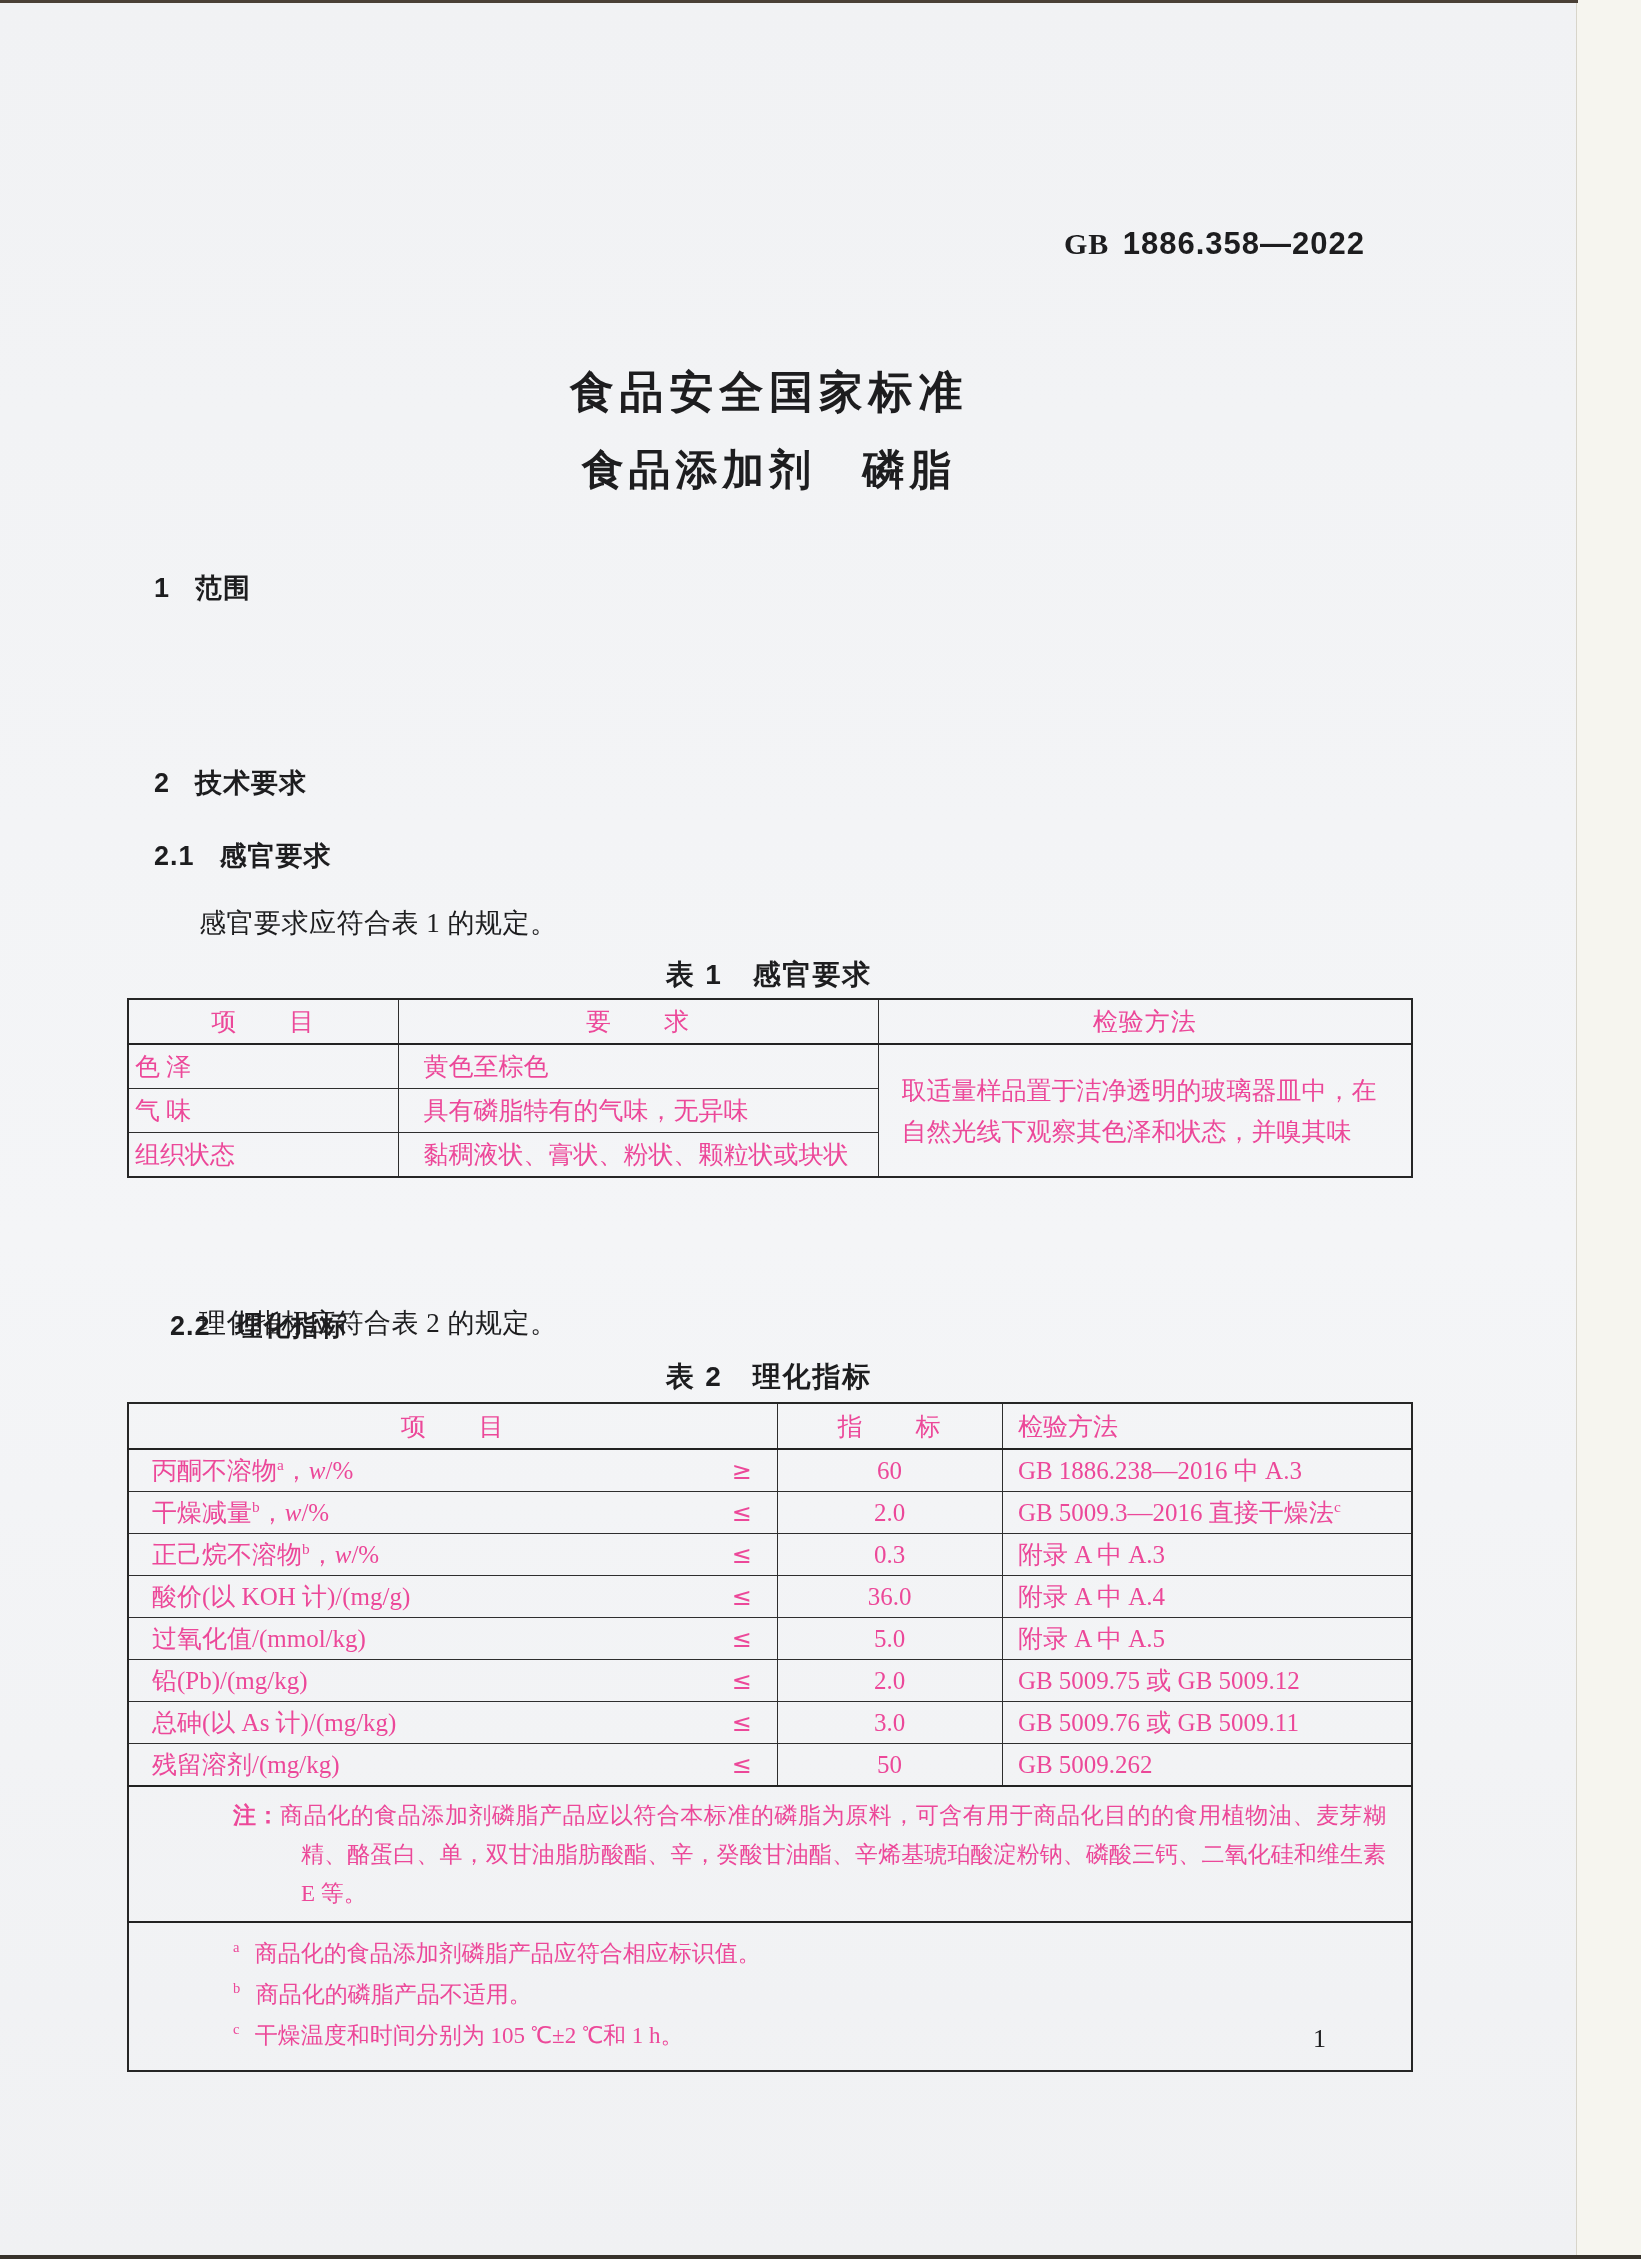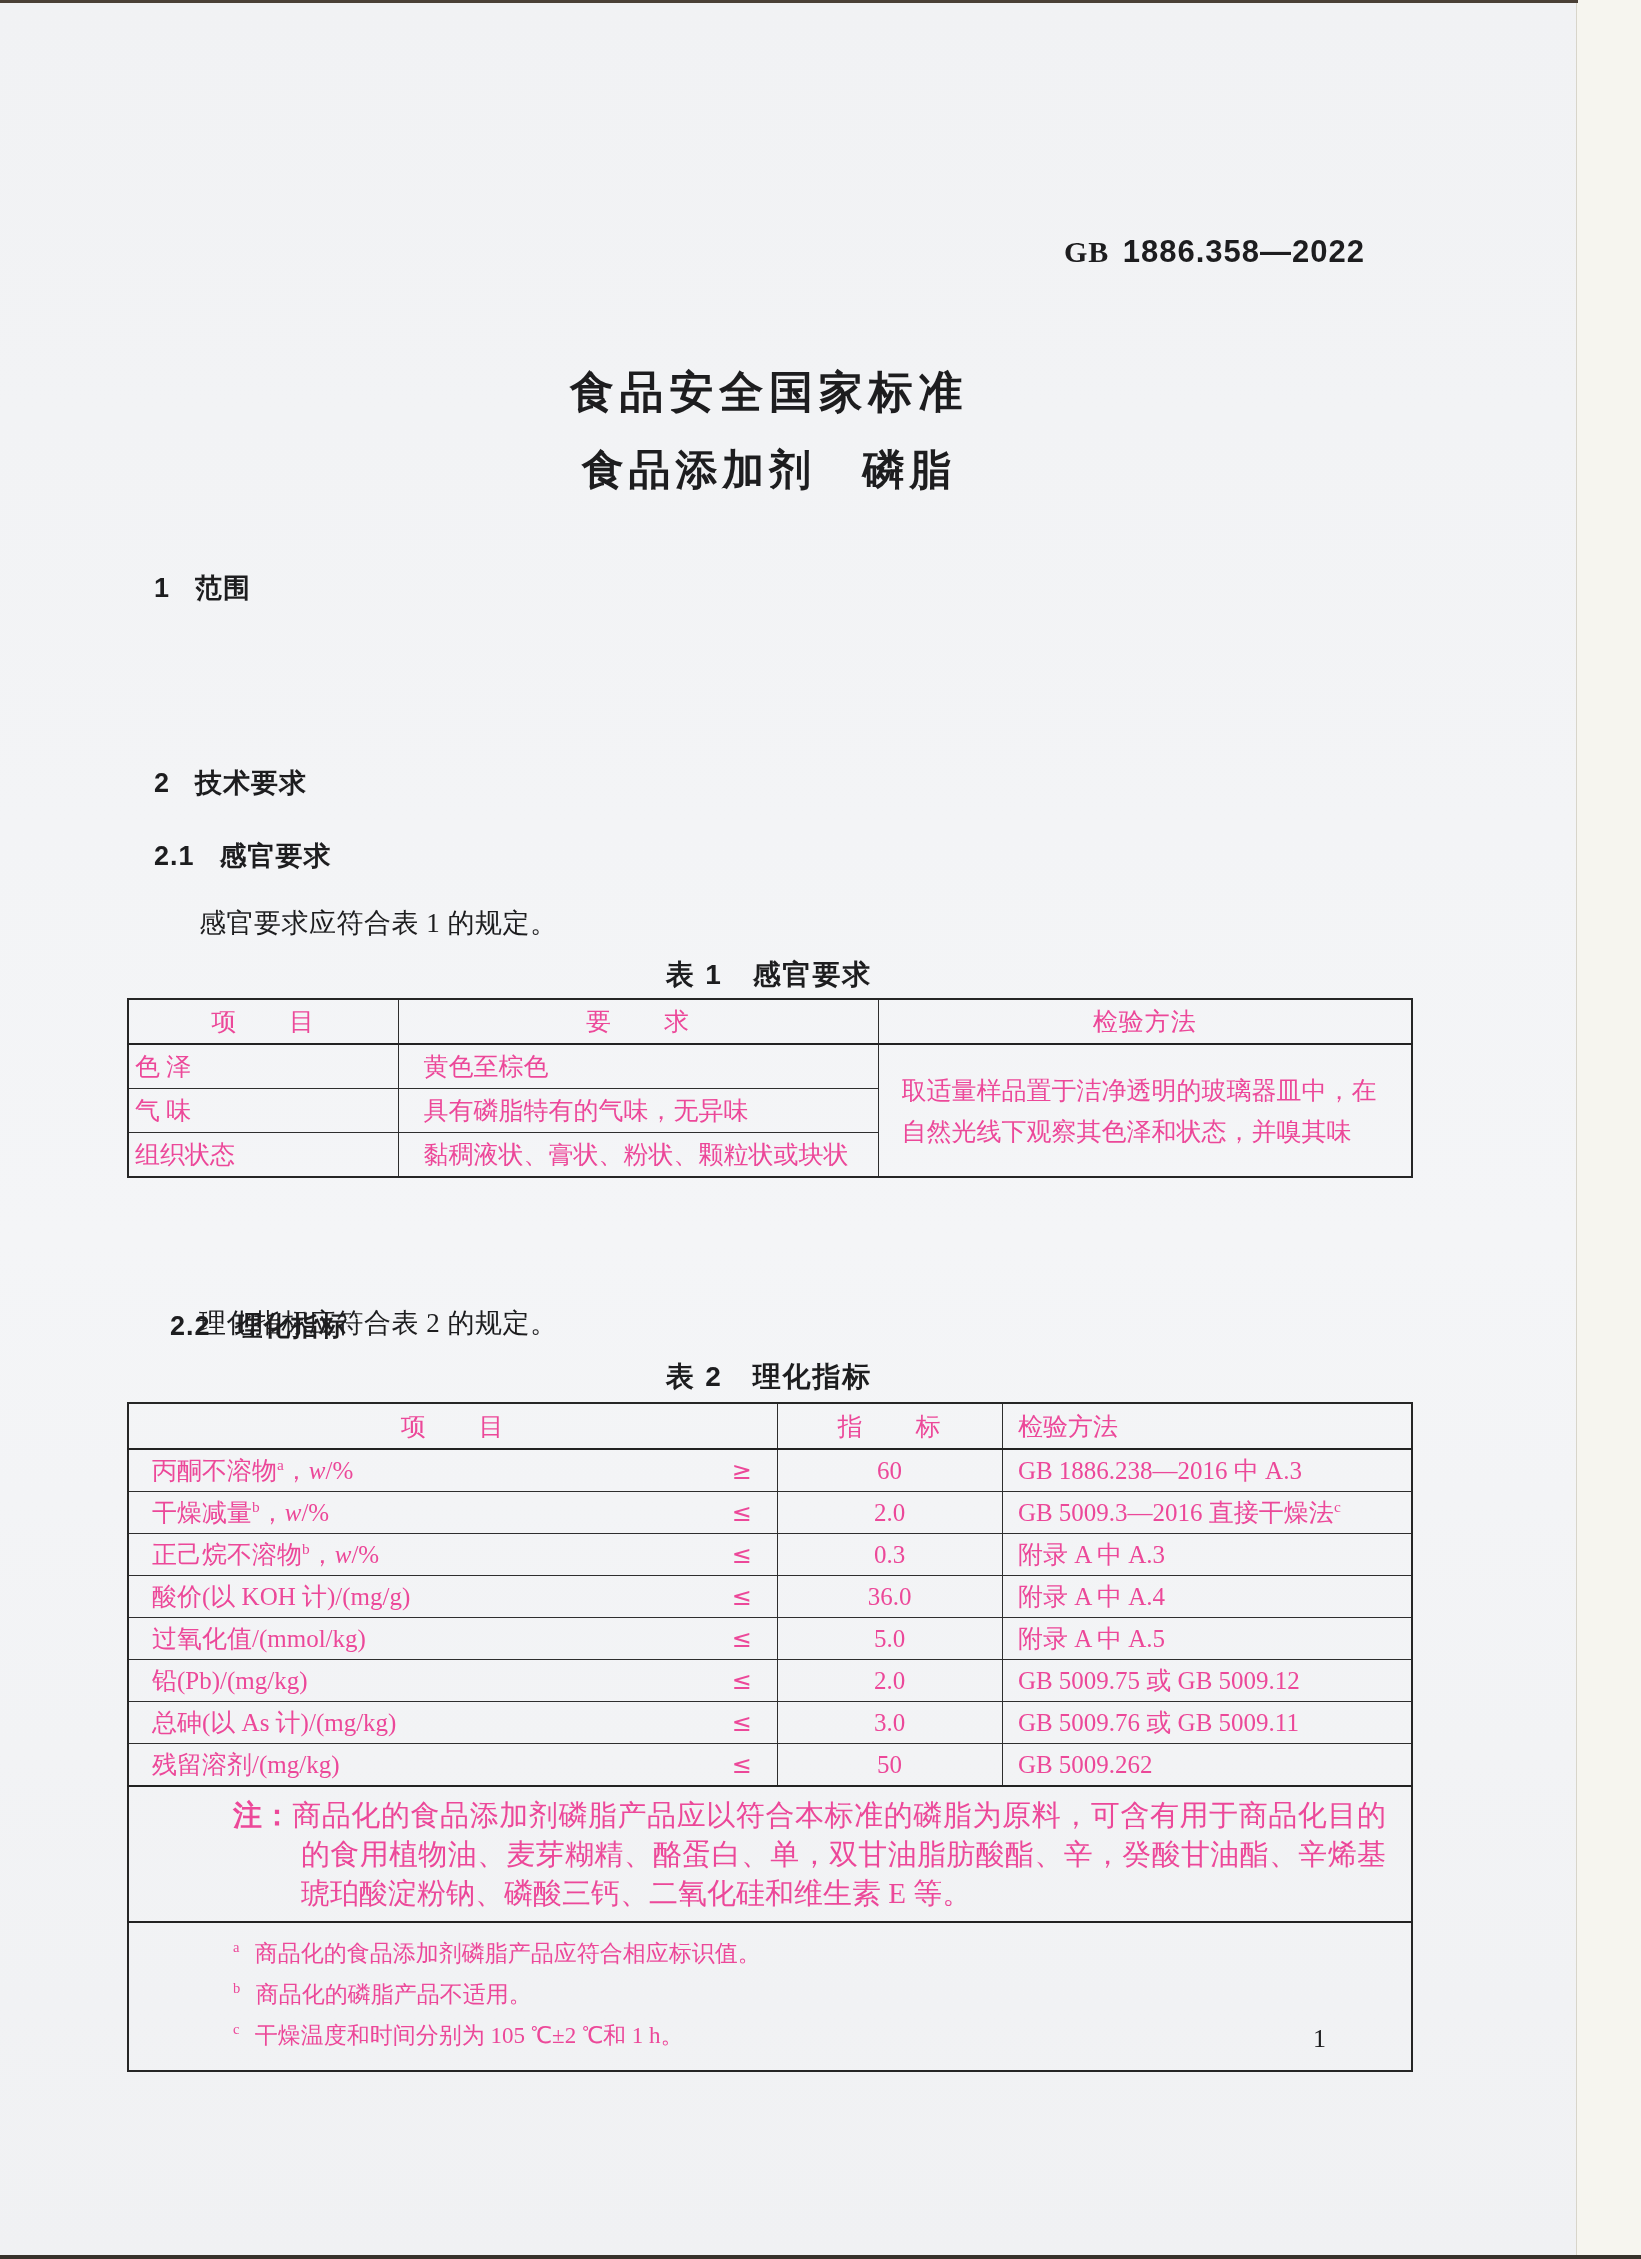--- a/index.html
+++ b/index.html
@@ -11,21 +11,21 @@
   .page-edge-strip{position:absolute;top:0;right:0;width:64px;height:100%;
     background:#f6f5ef;border-left:1px solid #d8d5ca;}
   .edge-top-line{position:absolute;top:0;left:0;width:1578px;height:2.9px;background:#4a4036;}
   .edge-bottom-line{position:absolute;bottom:0;left:0;width:100%;height:3.9px;background:#37322b;}
 
   .content{position:absolute;left:127px;top:0;width:1284px;height:2259px;}
 
   .hei{font-family:"Liberation Sans",sans-serif;font-weight:bold;}
   .song{font-family:"Liberation Serif",serif;}
 
-  .gb-code{position:absolute;top:234px;right:46px;white-space:nowrap;text-align:right;}
+  .gb-code{position:absolute;top:226px;right:46px;white-space:nowrap;text-align:right;}
   .gb-code .pfx{font-family:"Liberation Serif",serif;font-weight:bold;font-size:30px;letter-spacing:1px;}
   .gb-code .num{font-family:"Liberation Sans",sans-serif;font-weight:bold;font-size:31px;margin-left:13.5px;letter-spacing:1px;}
 
   .doc-title-1{position:absolute;top:363px;left:0;width:100%;text-align:center;
     font-size:44px;letter-spacing:5.8px;}
   .doc-title-2{position:absolute;top:442px;left:0;width:100%;text-align:center;
     font-size:42px;letter-spacing:4.8px;}
 
   .sec-heading{position:absolute;left:27px;font-size:27px;letter-spacing:1px;}
   .sec-heading .sec-num{margin-right:25px;}
@@ -64,21 +64,21 @@
   .t2 td{height:39px;}
   .t2 .c1{position:relative;text-align:left;padding-left:23px;padding-right:93px;}
   .t2 .c1 .op{position:absolute;right:25px;top:50%;transform:translateY(-50%);
     font-family:"DejaVu Sans",sans-serif;font-size:24px;}
   .t2 .c2{text-align:center;}
   .t2 .c3{text-align:left;padding-left:15.4px;}
   .t2 sup{font-size:15.4px;line-height:0;}
   .t2 .wit{font-style:italic;}
 
   .note-cell{border-top:2.5px solid #222 !important;line-height:39px;
-    padding:8.7px 25px 8.7px 172px;text-indent:-68px;font-size:29px;text-align:justify;}
+    padding:8.7px 25px 8.7px 172px;text-indent:-68px;font-size:23px;text-align:justify;}
   .note-cell .note-label{font-weight:bold;}
   .fn-cell{border-top:2.3px solid #222 !important;padding:9.7px 19.3px 13.5px 0;}
   .fn-cell .fn{padding-left:104px;line-height:41px;font-size:23px;}
   .fn-cell .fn sup{font-size:14.5px;margin-right:15.4px;}
 
   .page-num{position:absolute;top:2024px;left:1186px;font-size:26px;}
 </style>
 </head>
 <body>
 

